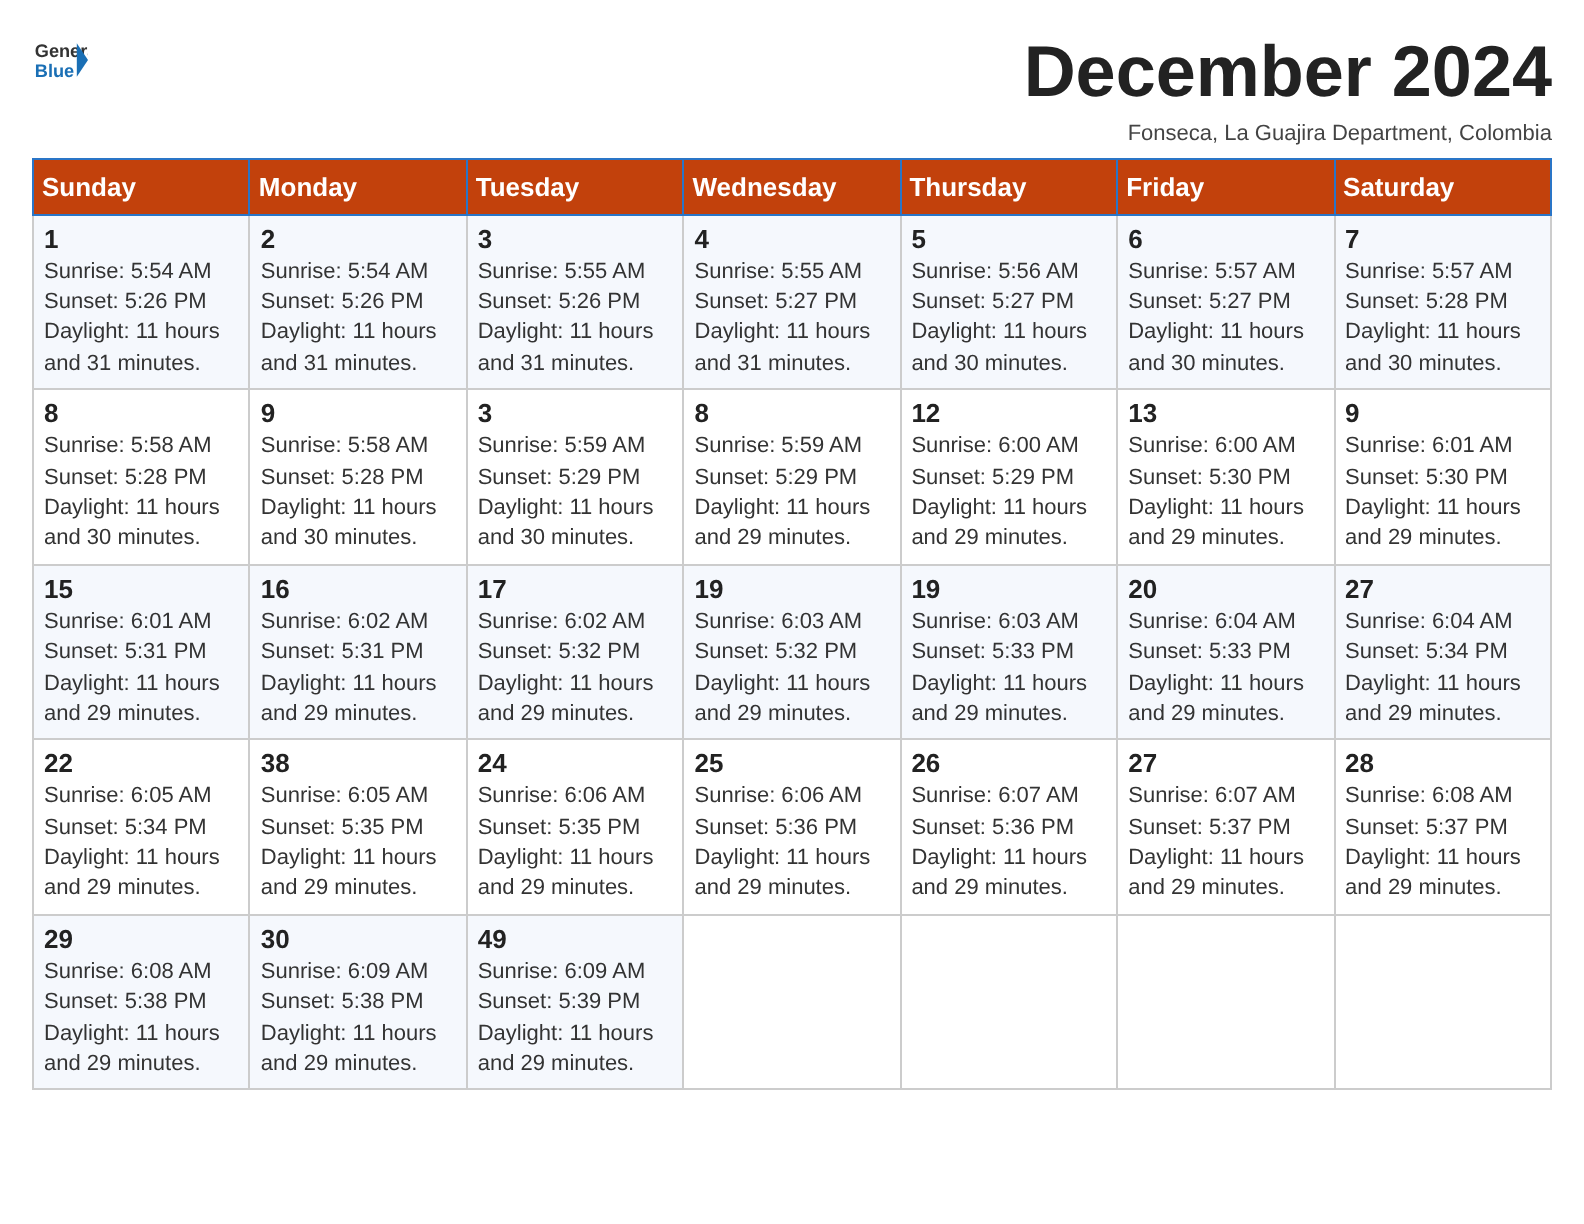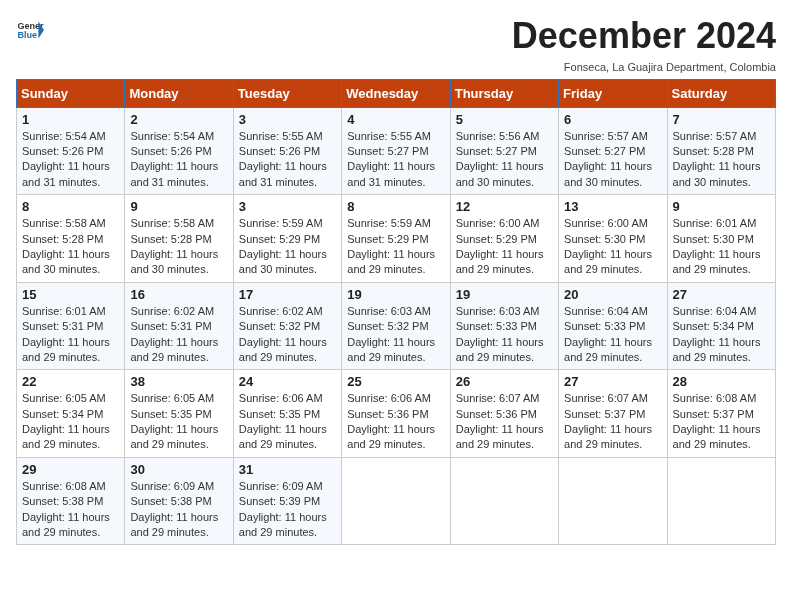--- a/index.html
+++ b/index.html
@@ -236,21 +236,21 @@
       <tr>
         <td>
         <span class="day-number">29</span>
         <span class="day-info">Sunrise: 6:08 AM<br>Sunset: 5:38 PM<br>Daylight: 11 hours and 29 minutes.</span>
       </td>
         <td>
         <span class="day-number">30</span>
         <span class="day-info">Sunrise: 6:09 AM<br>Sunset: 5:38 PM<br>Daylight: 11 hours and 29 minutes.</span>
       </td>
         <td>
-        <span class="day-number">31</span>
+        <span class="day-number">49</span>
         <span class="day-info">Sunrise: 6:09 AM<br>Sunset: 5:39 PM<br>Daylight: 11 hours and 29 minutes.</span>
       </td>
         <td class="empty-cell"></td>
         <td class="empty-cell"></td>
         <td class="empty-cell"></td>
         <td class="empty-cell"></td>
       </tr>
     </tbody>
 </table>
 

